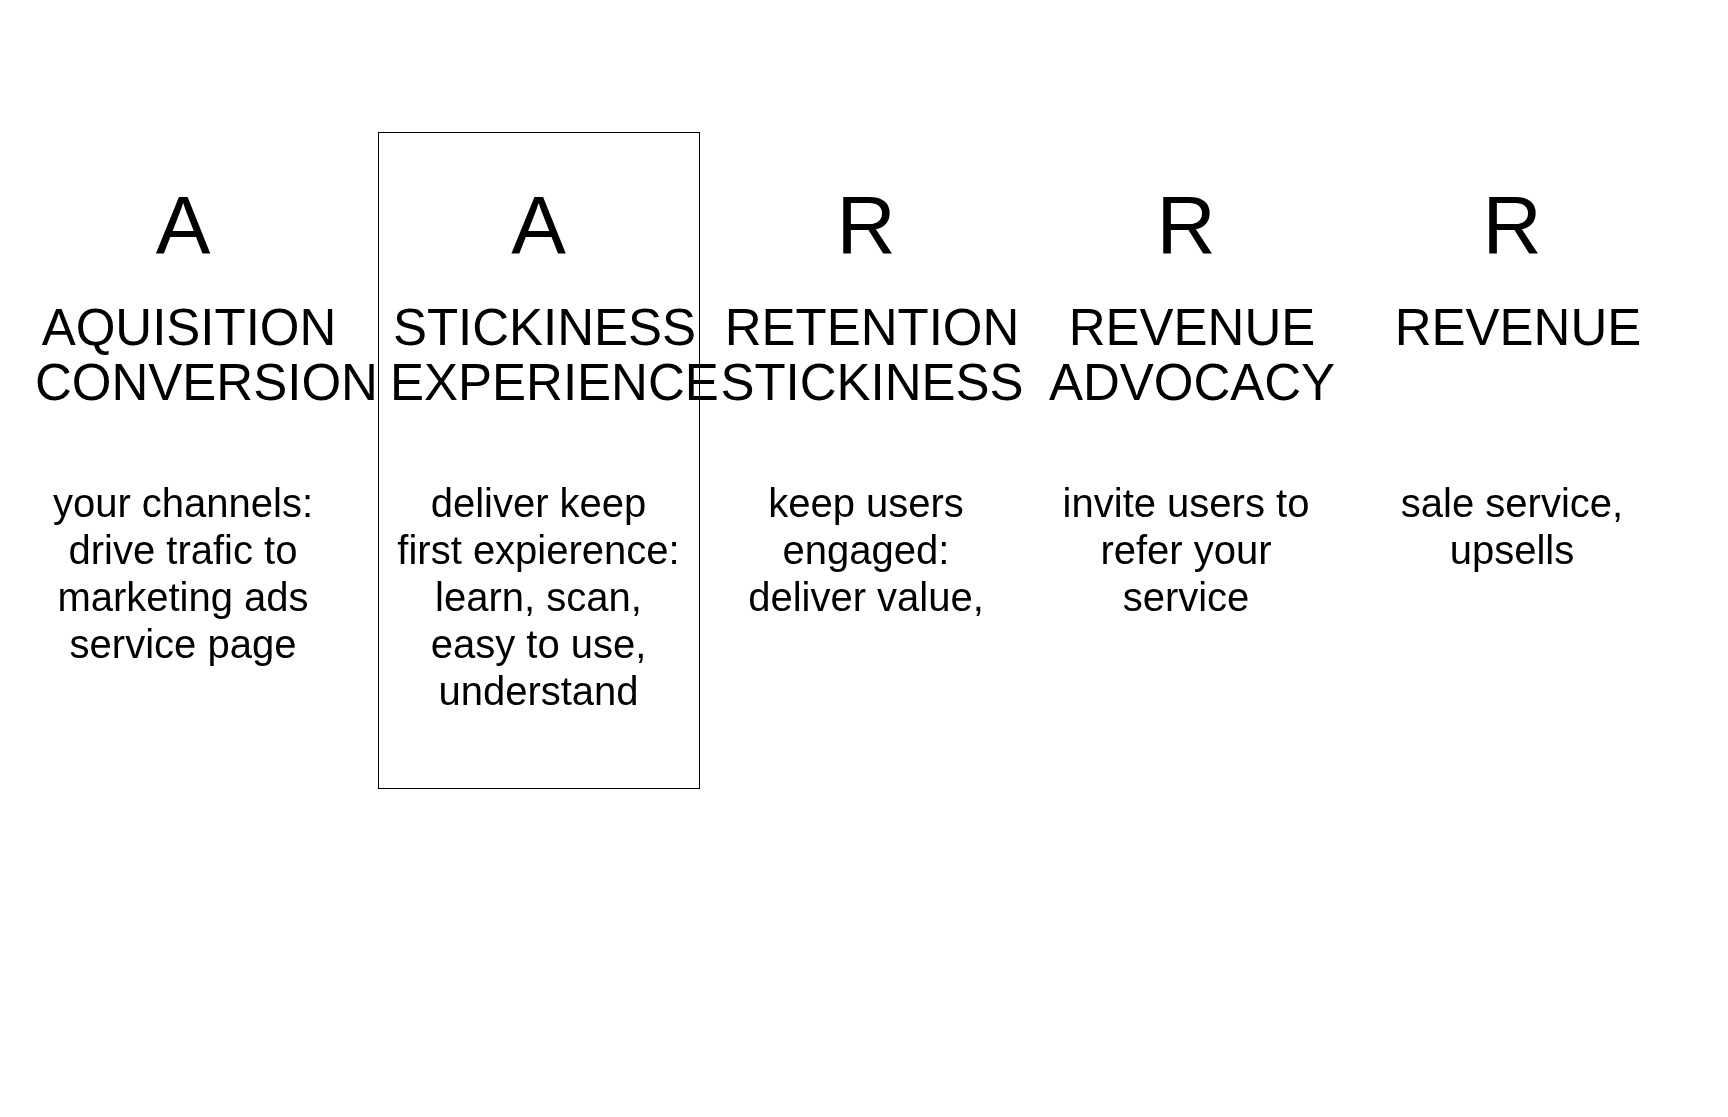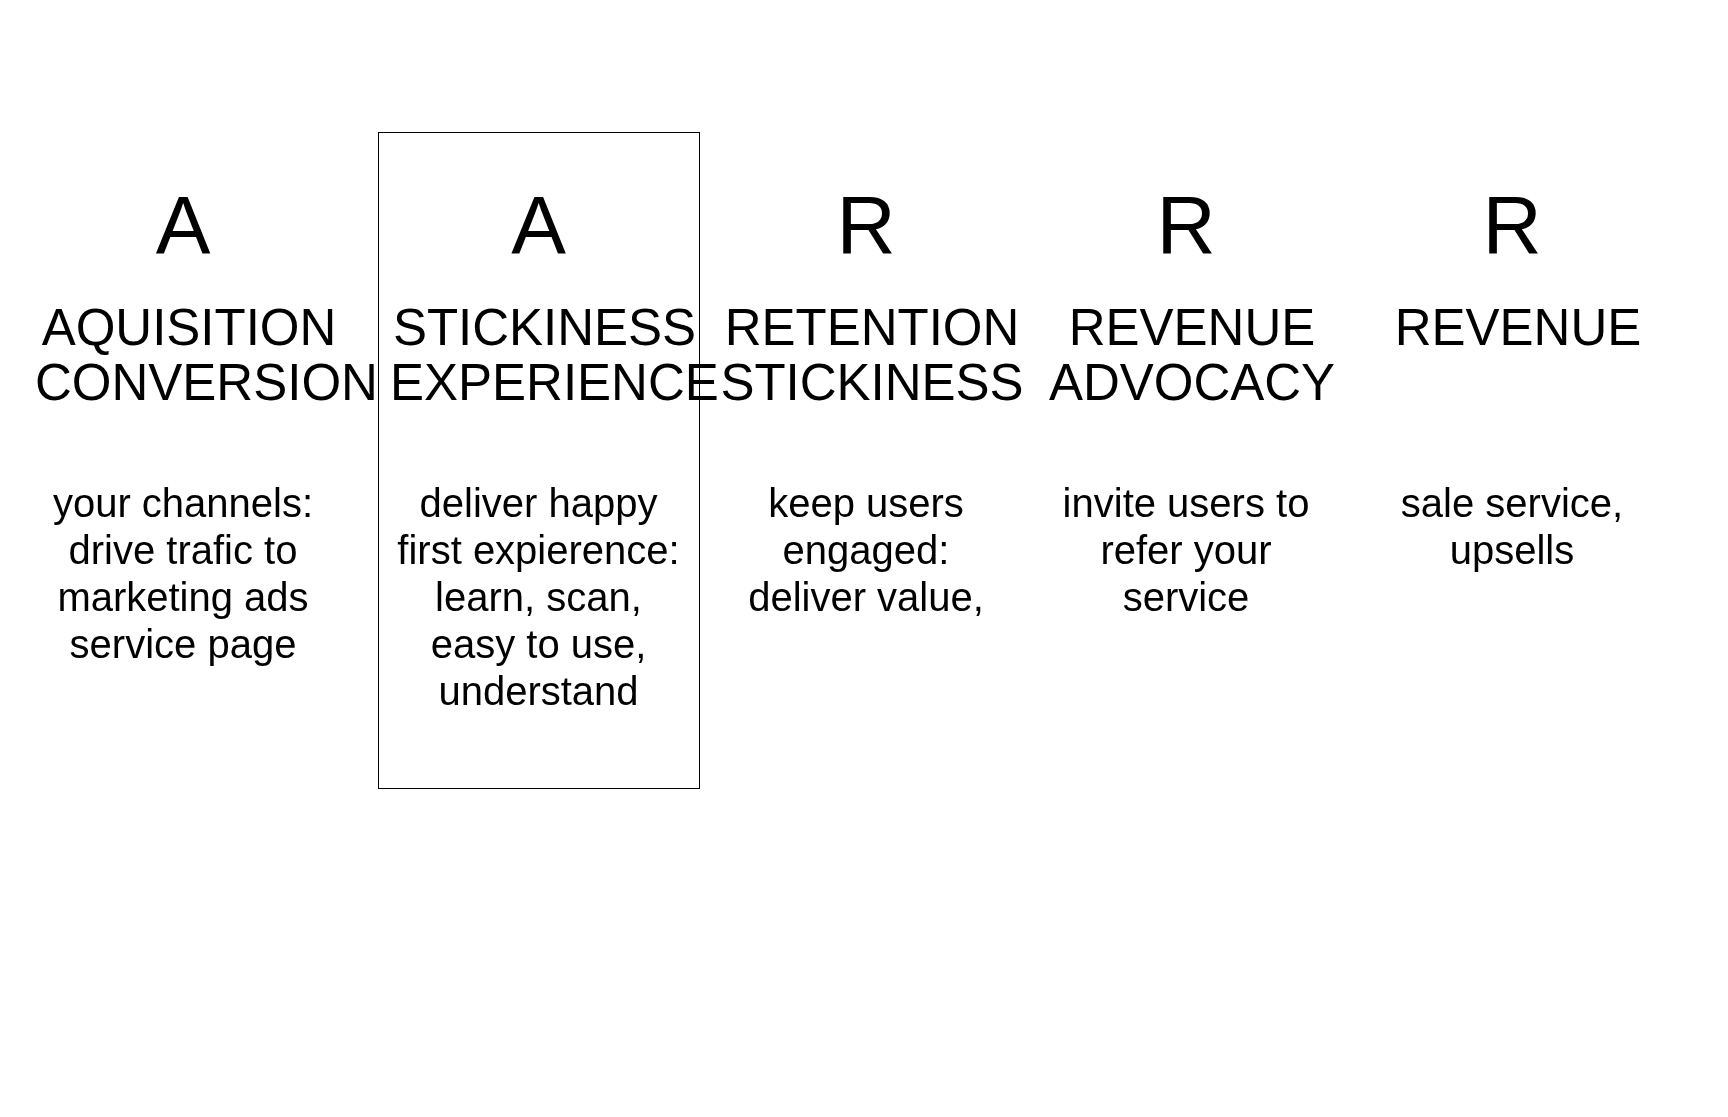--- a/index.html
+++ b/index.html
@@ -85,21 +85,21 @@
     </div>
   </div>
 
   <div class="column col-2">
     <div class="letter">A</div>
     <div class="title">
       <div class="title-line">STICKINESS</div>
       <div class="title-line">EXPERIENCE</div>
     </div>
     <div class="body-text">
-      <div class="body-line">deliver happy</div>
+      <div class="body-line">deliver keep</div>
       <div class="body-line">first expierence:</div>
       <div class="body-line">learn, scan,</div>
       <div class="body-line">easy to use,</div>
       <div class="body-line">understand</div>
     </div>
   </div>
 
   <div class="column col-3">
     <div class="letter">R</div>
     <div class="title">

